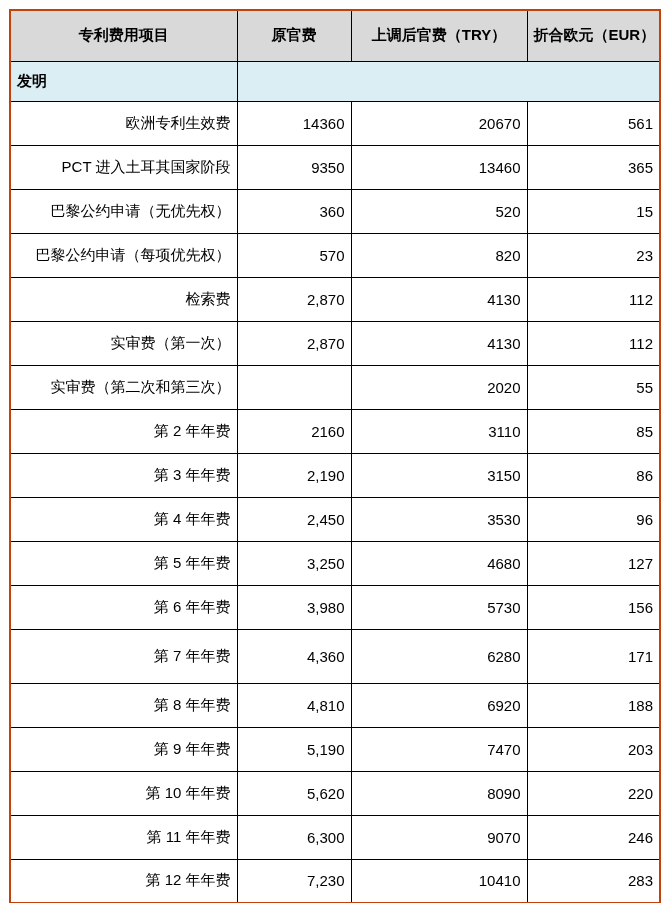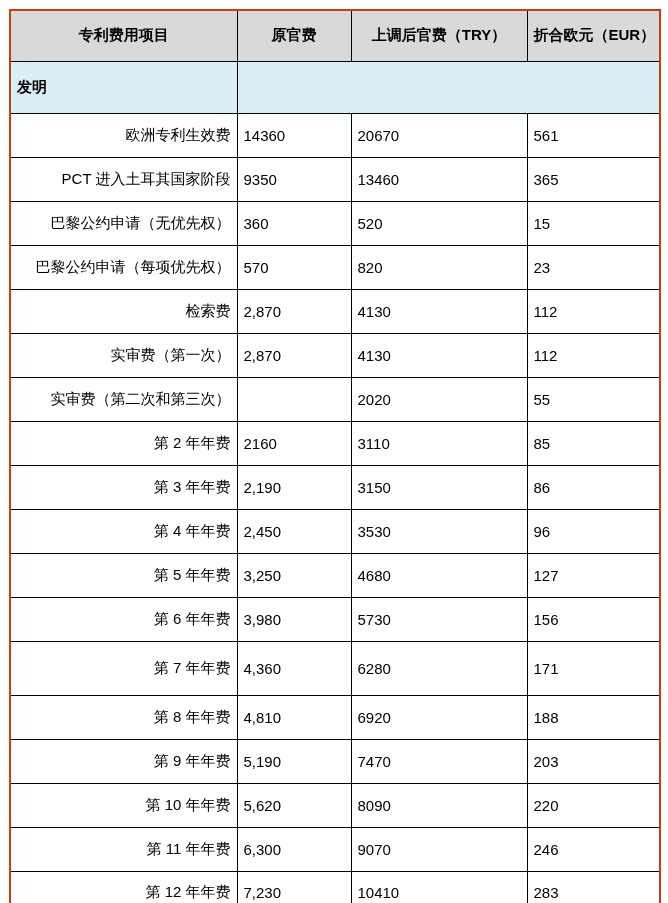--- a/index.html
+++ b/index.html
@@ -33,35 +33,35 @@
     overflow: hidden;
     white-space: nowrap;
   }
   thead tr { height: 51px; }
   thead th {
     background: #d9d9d9;
     font-weight: bold;
     text-align: center;
   }
   tbody tr { height: 44px; }
-  tbody tr.section-row { height: 52px; }
+  tbody tr.section-row { height: 40px; }
   
   tbody tr:nth-child(14) { height: 54px; }
   .section-row td {
     background: #daeef3;
     font-weight: bold;
     text-align: left;
     padding-left: 8px;
   }
   td.cell-item {
     text-align: right;
     padding-left: 8px;
   }
   td.cell-num {
-    text-align: left;
+    text-align: right;
     font-size: 16px;
   }
 </style>
 </head>
 <body>
 
 <div class="page">
   <table class="fee-table">
     <colgroup>
       <col style="width:227px">

